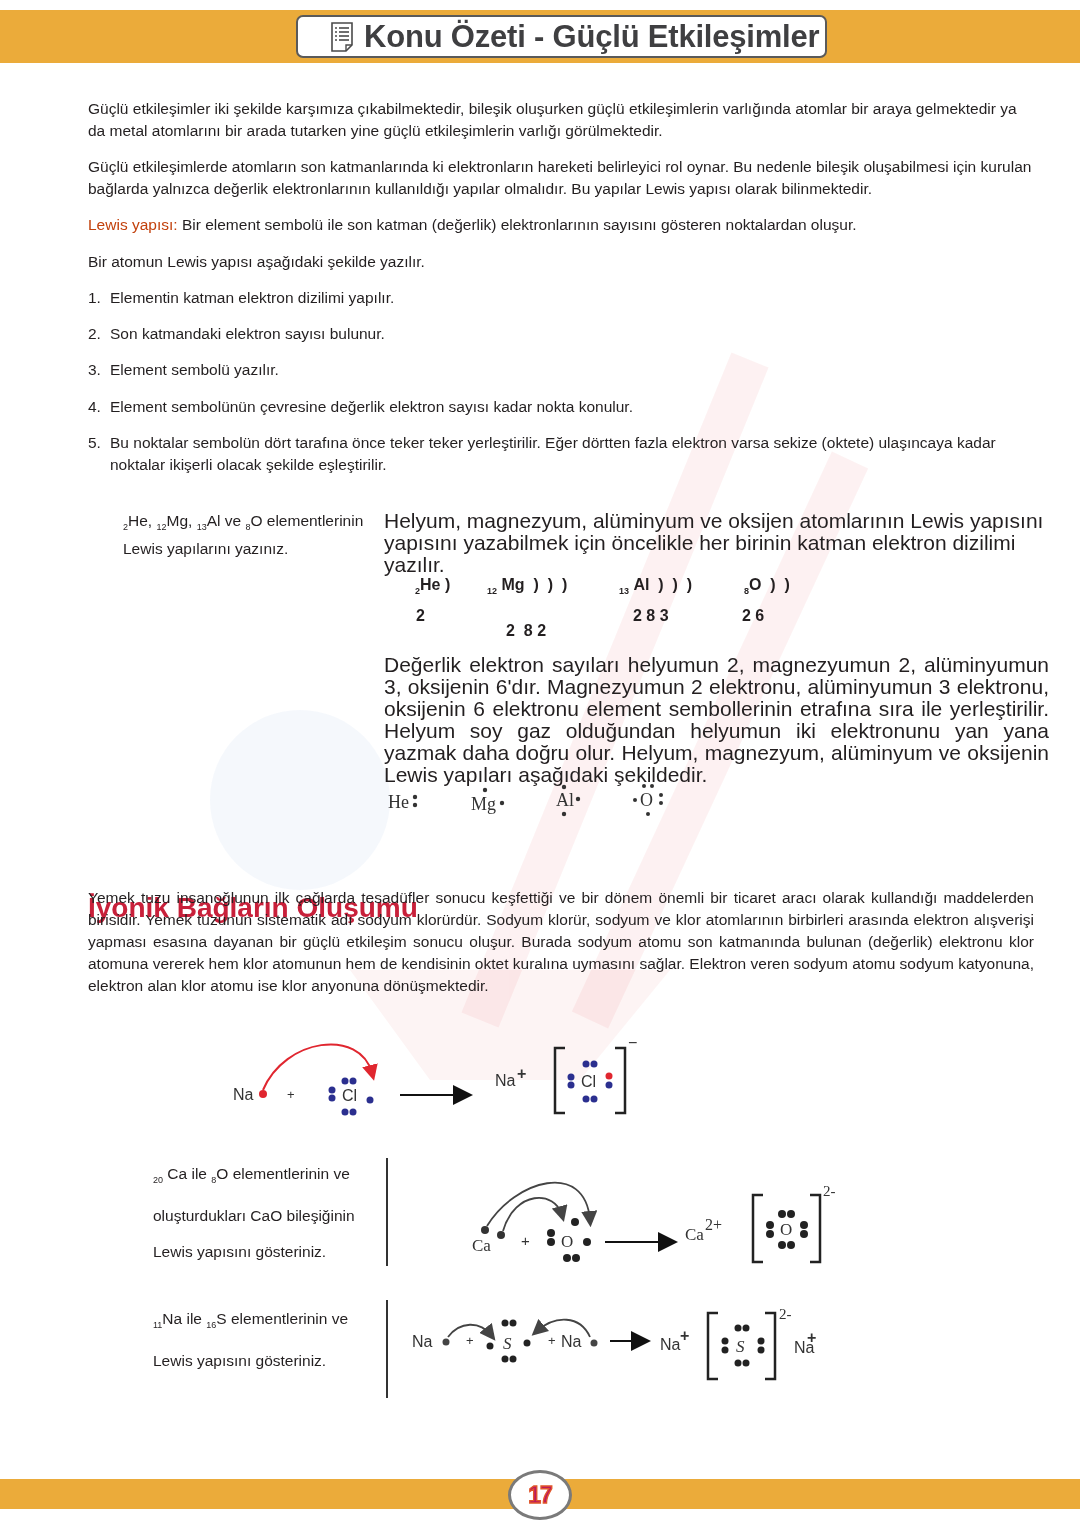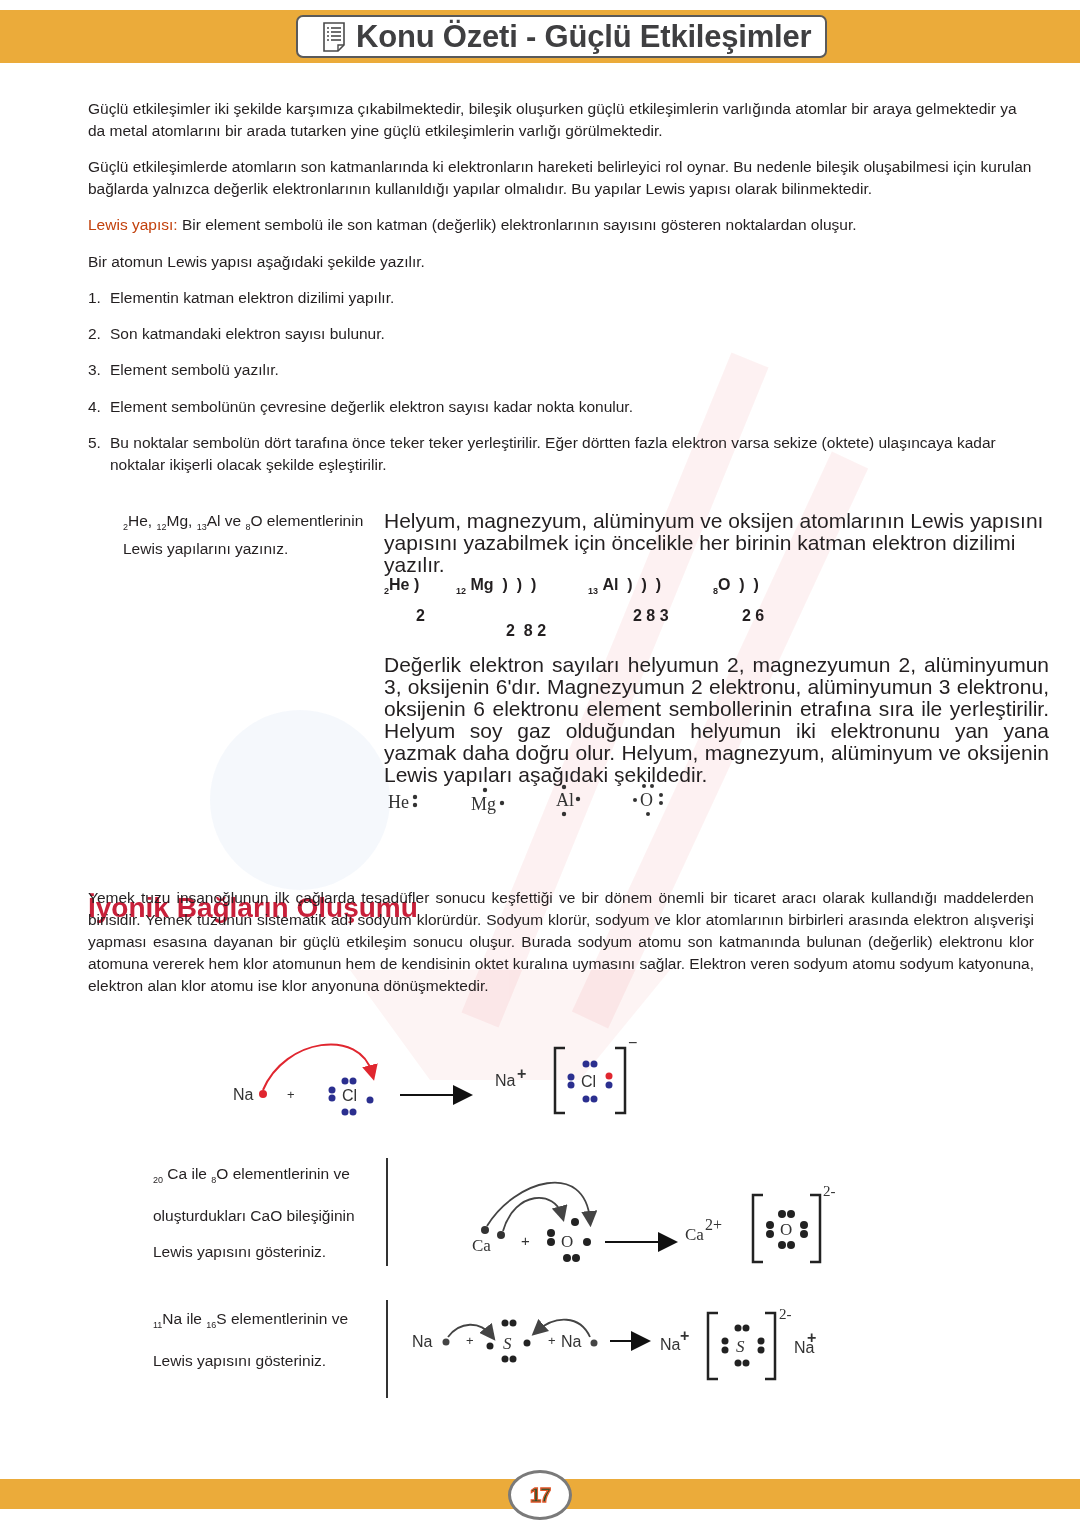--- a/index.html
+++ b/index.html
@@ -3,52 +3,52 @@
 <meta charset="utf-8">
 <style>
   * { box-sizing: border-box; margin: 0; padding: 0; }
   html, body { width: 1080px; height: 1527px; background: #ffffff; overflow: hidden; }
   body { position: relative; font-family: "Liberation Sans", sans-serif; color: #231f20; }
 
   .watermark { position: absolute; left: 150px; top: 320px; width: 780px; height: 760px; pointer-events: none; }
 
   .header-band { position: absolute; left: 0; top: 10px; width: 1080px; height: 53px; background: #ebab3a; }
   .header-box { position: absolute; left: 296px; top: 15px; width: 531px; height: 43px; background: #fff;
-    border: 2px solid #5a5a5a; border-radius: 7px; display: flex; align-items: center; padding-left: 24px; }
+    border: 2px solid #5a5a5a; border-radius: 7px; display: flex; align-items: center; padding-left: 32px; }
   .header-icon { width: 24px; height: 32px; margin-right: 10px; }
   .header-title { font-size: 31px; font-weight: bold; color: #3f3f41; letter-spacing: -0.2px; white-space: nowrap; }
 
   .para { position: absolute; left: 88px; width: 950px; font-size: 15.5px; line-height: 22px; color: #231f20; }
   .red { color: #c2410c; }
   .list-item { position: absolute; left: 88px; width: 950px; font-size: 15.5px; line-height: 22px; }
   .list-num { position: absolute; left: 0; }
   .list-text { display: block; padding-left: 22px; }
 
   .sub { font-size: 9px; vertical-align: -4px; }
 
   .q-left { position: absolute; left: 95px; top: 510px; width: 280px; font-size: 15.5px; line-height: 22px; margin-left: 28px; }
   .q-right { position: absolute; left: 384px; width: 665px; font-size: 21px; line-height: 22px; }
   .justify { text-align: justify; }
 
   .config-row { position: absolute; left: 384px; top: 576px; font-size: 16px; font-weight: bold; }
-  .cfg { position: absolute; white-space: nowrap; }
+  .cfg { position: absolute; white-space: nowrap; margin-left: 31px; }
   .cfg-nums { position: absolute; white-space: nowrap; }
 
   .lewis-row { position: absolute; left: 386px; top: 782px; width: 290px; height: 40px; font-family: "Liberation Serif", serif; font-size: 18px; color: #333; }
 
   .section-title { position: absolute; left: 88px; top: 892px; font-size: 28px; color: #c8203a; }
 
   .diagram { position: absolute; }
   .q-box-text { position: absolute; left: 153px; width: 230px; font-size: 15.5px; line-height: 36px; }
   .vline { position: absolute; width: 1.5px; background: #333; }
 
   .footer-band { position: absolute; left: 0; top: 1479px; width: 1080px; height: 30px; background: #ebab3a; }
   .page-oval { position: absolute; left: 508px; top: 1470px; width: 64px; height: 50px; background: #fff;
     border: 3px solid #7a7a7a; border-radius: 50%; display: flex; align-items: center; justify-content: center; }
-  .page-num { font-size: 20px; font-weight: bold; color: #14532d; -webkit-text-stroke: 1.3px #e0572a; letter-spacing: -1px; }
+  .page-num { font-size: 23px; font-weight: bold; color: #be185d; -webkit-text-stroke: 1.3px #e0572a; letter-spacing: -1px; }
 </style>
 </head>
 <body>
 
 <svg class="watermark" viewBox="0 0 780 760">
   <g opacity="0.06" fill="none" stroke="#e0262f" stroke-width="40">
     <path d="M600 40 L330 700"></path>
     <path d="M700 140 L440 700"></path>
   </g>
   <g opacity="0.05" fill="#3a7fc4">

